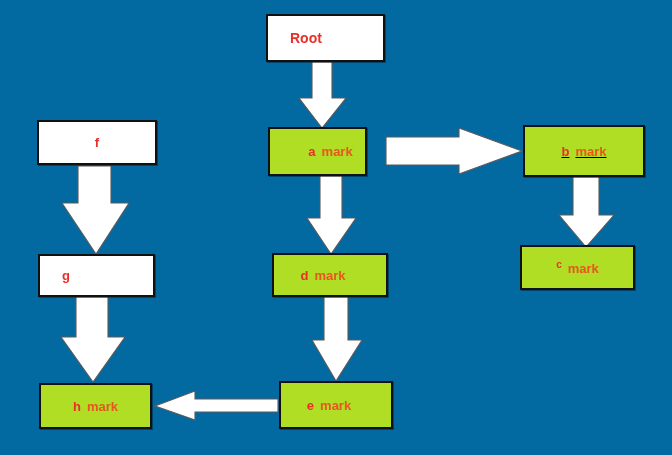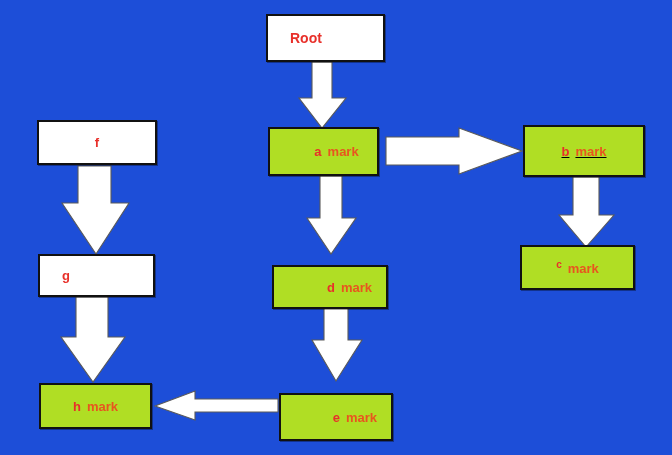--- a/index.html
+++ b/index.html
@@ -6,21 +6,21 @@
   html,body{margin:0;padding:0;}
   body{
     width:672px;height:455px;
     background:#ffffff;
     font-family:"Liberation Sans", sans-serif;
     overflow:hidden;
   }
   #stage{
     position:relative;
     width:672px;height:455px;
-    background:#1d4ed8;
+    background:#0369a1;
   }
   
   .node{
     position:absolute;
     box-sizing:border-box;
     border:2px solid #111111;
     display:flex;
     align-items:center;
     z-index:5;
     box-shadow:1px 1px 0 rgba(0,0,0,0.35);
@@ -39,21 +39,21 @@
     font-weight:bold;
   }
   .label .mark{
     color:#e8551f;
     font-weight:bold;
     margin-left:6px;
   }
   
   .al-left{justify-content:flex-start;padding-left:22px;}
   .al-center{justify-content:center;}
-  .al-right{justify-content:flex-end;padding-right:14px;margin-top:12px;}
+  .al-right{justify-content:center;padding-right:14px;}
   .al-cr{justify-content:center;padding-left:26px;}
 
   .fs-14{font-size:14px;}
   .fs-13{font-size:13px;}
   .sup{vertical-align:super;font-size:10px;}
 
   
   #arrows{
     position:absolute;left:0;top:0;
     width:672px;height:455px;
@@ -90,21 +90,21 @@
 
     <polygon class="arrow-shape" points="76,297 108,297 108,337 125,337 93,382 61,337 76,337"></polygon>
   </svg>
 
   <div class="node white al-left" style="left:266px; top:14px; width:119px; height:48px;">
     <span class="label fs-14">
       <span class="key">Root</span>
     </span>
   </div>
 
-  <div class="node green al-cr" style="left:268px; top:127px; width:111px; height:49px;">
+  <div class="node green al-cr" style="left:268px; top:127px; width:99px; height:49px;">
     <span class="label fs-13">
       <span class="key">a</span><span class="mark">mark</span>
     </span>
   </div>
 
   <div class="node green al-center" style="left:523px; top:125px; width:122px; height:52px;text-decoration:underline;">
     <span class="label fs-13">
       <span class="key">b</span><span class="mark">mark</span>
     </span>
   </div>

